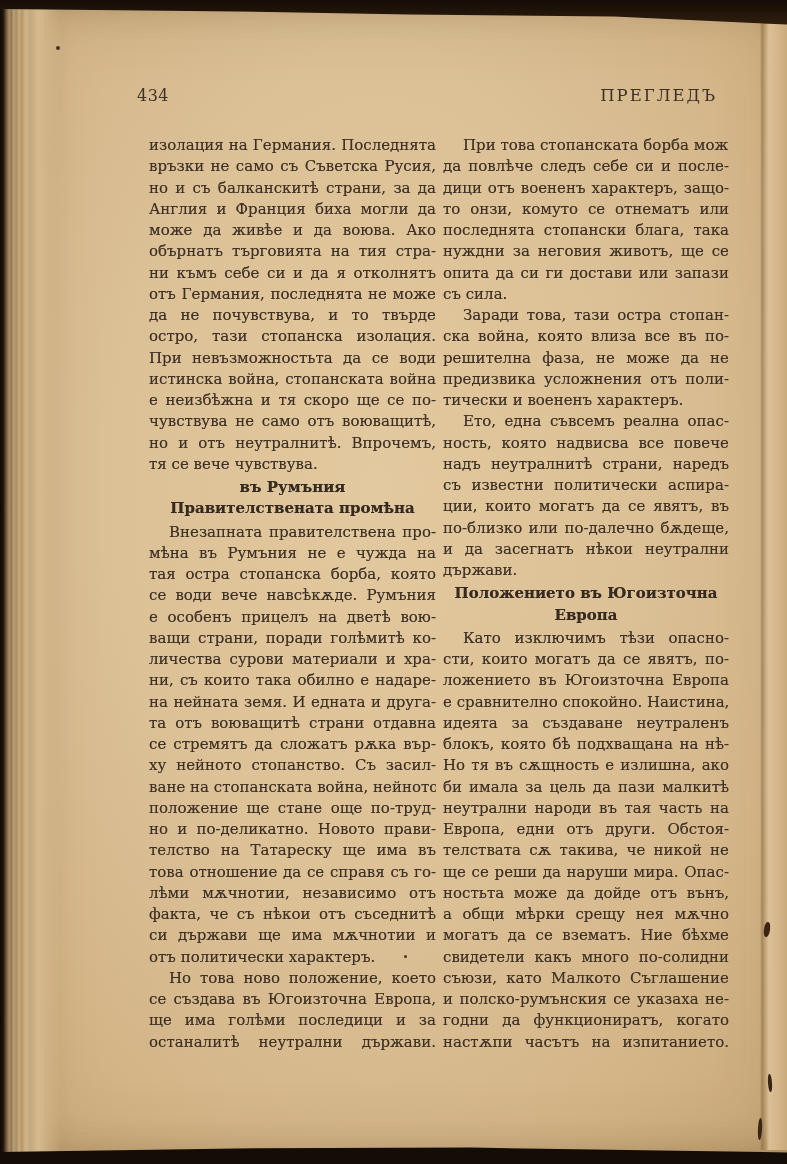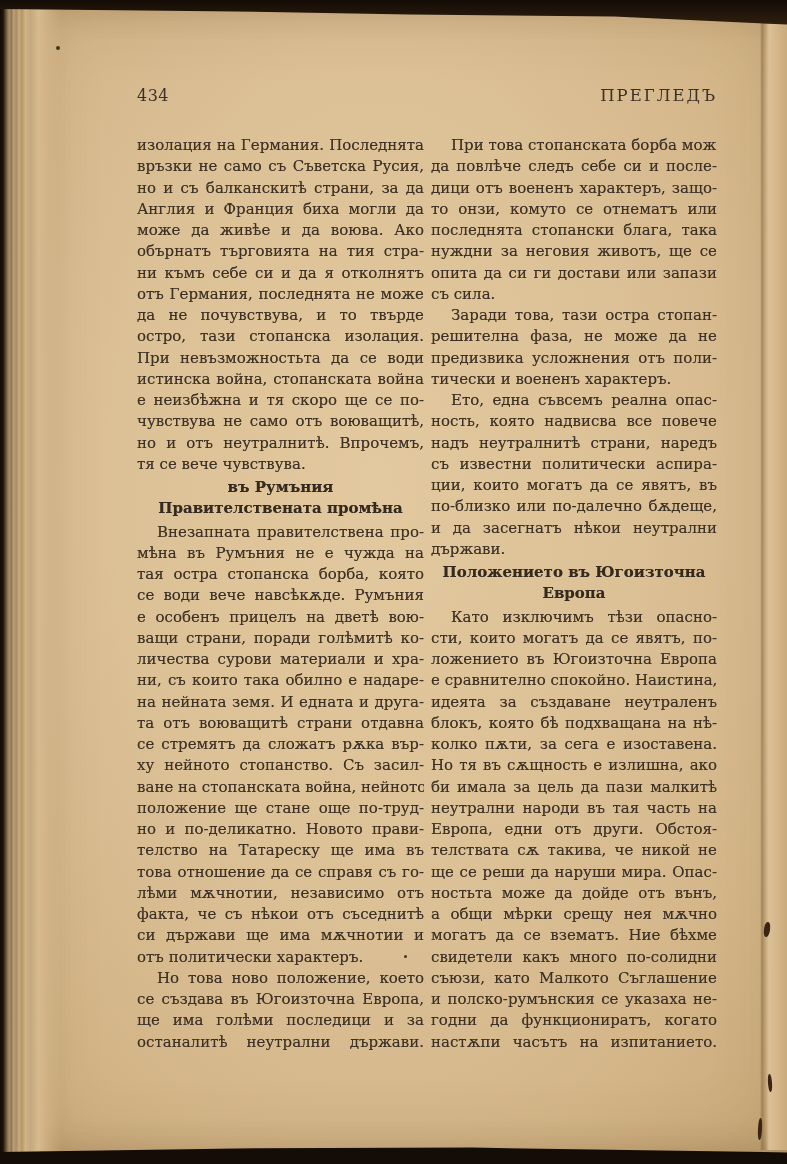--- a/index.html
+++ b/index.html
@@ -49,20 +49,21 @@
   .page-head{
     position:absolute;left:105px;top:76px;width:580px;
     display:flex;justify-content:space-between;align-items:baseline;
     font-size:16px;
   }
   .page-num{letter-spacing:.5px;}
   .run-title{letter-spacing:2px;font-size:16.5px;}
   .col{
     position:absolute;top:125px;font-size:15px;line-height:21.25px;
     text-shadow:0 0 .4px rgba(61,49,38,.55);
+    margin-left:12px;
   }
   .col-left{left:105px;width:287px;}
   .col-right{left:399px;width:286px;}
   .line{
     text-align:justify;text-align-last:justify;
     height:21.25px;overflow:hidden;white-space:nowrap;
   }
   .line.last{text-align-last:left;}
   .line.indent{text-indent:20px;}
   .heading{font-weight:bold;margin:2px 0 2px;color:#352a20;}
@@ -147,20 +148,21 @@
           <div class="line">да повлѣче следъ себе си и после-</div>
           <div class="line">дици отъ воененъ характеръ, защо-</div>
           <div class="line">то онзи, комуто се отнематъ или</div>
           <div class="line">последнята стопански блага, така</div>
           <div class="line">нуждни за неговия животъ, ще се</div>
           <div class="line">опита да си ги достави или запази</div>
           <div class="line last">съ сила.</div>
         </div>
         <div class="para">
           <div class="line indent">Заради това, тази остра стопан-</div>
+          <div class="line">ска война, която влиза все въ по-</div>
           <div class="line">решителна фаза, не може да не</div>
           <div class="line">предизвика усложнения отъ поли-</div>
           <div class="line last">тически и воененъ характеръ.</div>
         </div>
         <div class="para">
           <div class="line indent">Ето, една съвсемъ реална опас-</div>
           <div class="line">ность, която надвисва все повече</div>
           <div class="line">надъ неутралнитѣ страни, наредъ</div>
           <div class="line">съ известни политически аспира-</div>
           <div class="line">ции, които могатъ да се явятъ, въ</div>
@@ -172,21 +174,20 @@
           <div class="line">Положението въ Югоизточна</div>
           <div class="line">Европа</div>
         </div>
         <div class="para">
           <div class="line indent">Като изключимъ тѣзи опасно-</div>
           <div class="line">сти, които могатъ да се явятъ, по-</div>
           <div class="line">ложението въ Югоизточна Европа</div>
           <div class="line">е сравнително спокойно. Наистина,</div>
           <div class="line">идеята за създаване неутраленъ</div>
           <div class="line">блокъ, която бѣ подхващана на нѣ-</div>
-          <div class="line">колко пѫти, за сега е изоставена.</div>
           <div class="line">Но тя въ сѫщность е излишна, ако</div>
           <div class="line">би имала за цель да пази малкитѣ</div>
           <div class="line">неутрални народи въ тая часть на</div>
           <div class="line">Европа, едни отъ други. Обстоя-</div>
           <div class="line">телствата сѫ такива, че никой не</div>
           <div class="line">ще се реши да наруши мира. Опас-</div>
           <div class="line">ностьта може да дойде отъ вънъ,</div>
           <div class="line">а общи мѣрки срещу нея мѫчно</div>
           <div class="line">могатъ да се взематъ. Ние бѣхме</div>
           <div class="line">свидетели какъ много по-солидни</div>

